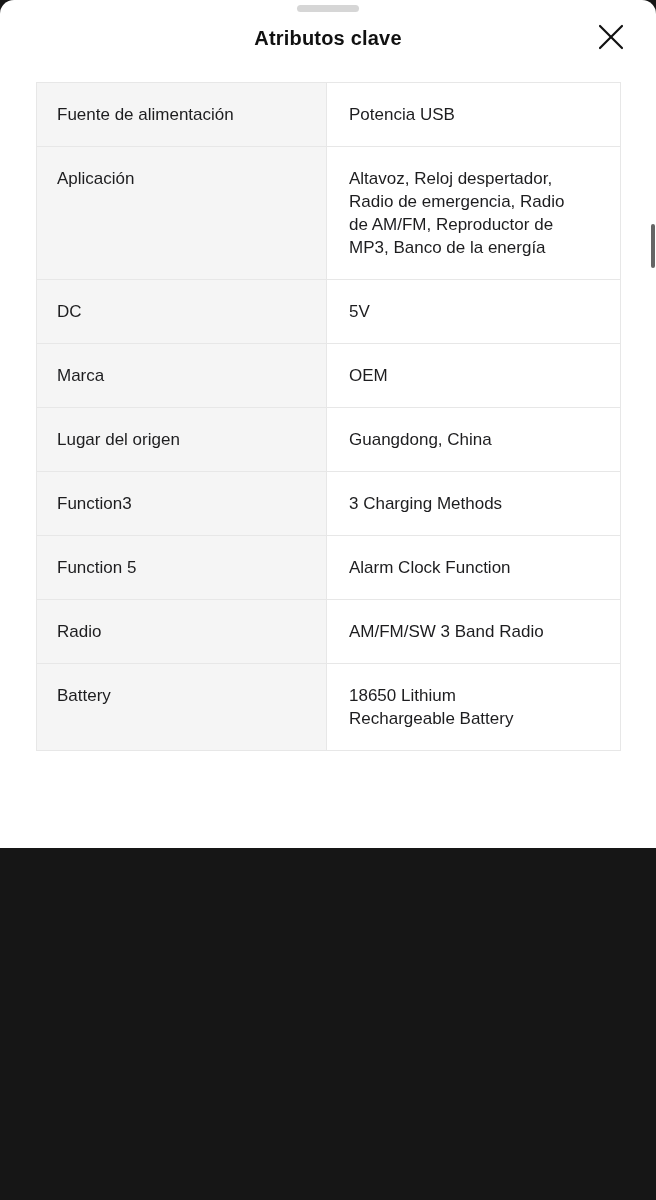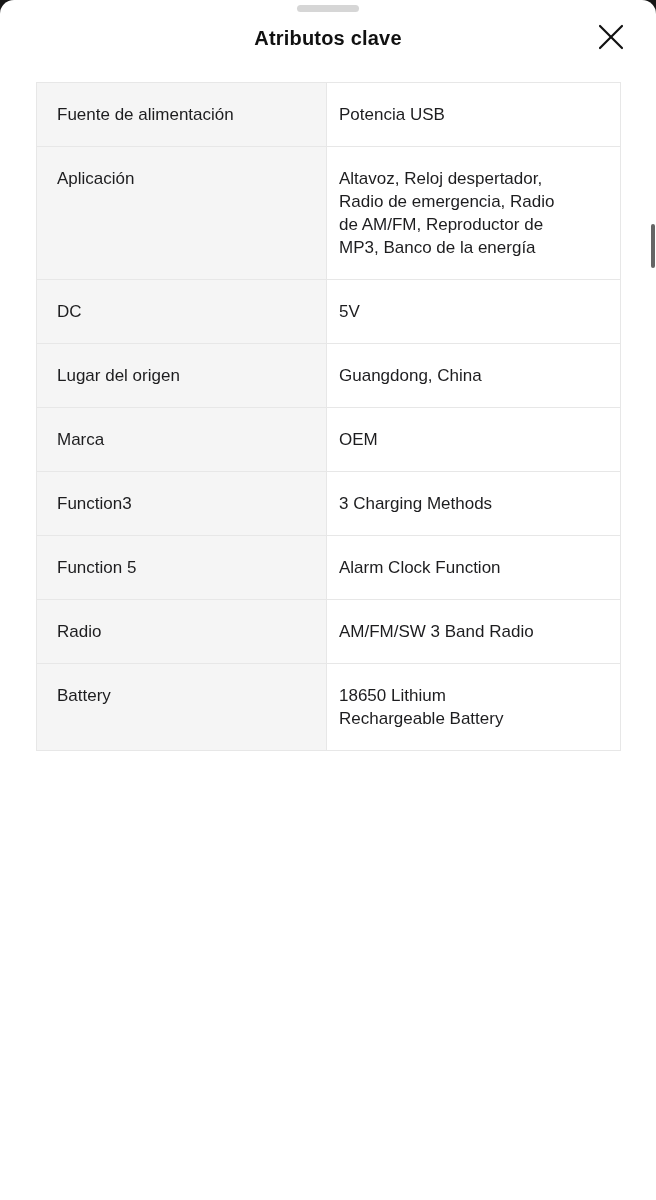--- a/index.html
+++ b/index.html
@@ -14,21 +14,21 @@
   }
   *{box-sizing:border-box;margin:0;padding:0;}
   html,body{width:656px;height:1200px;overflow:hidden;}
   body{
     background:var(--backdrop);
     font-family:"Liberation Sans", sans-serif;
     color:var(--text);
   }
   .sheet{
     position:relative;
-    width:656px;height:1200px;
+    width:656px;height:848px;
     background:var(--sheet-bg);
     border-radius:14px 14px 0 0;
     overflow:hidden;
   }
   .drag-handle{
     position:absolute;top:5px;left:50%;
     width:62px;height:7px;margin-left:-31px;
     background:var(--handle);
     border-radius:4px;
     border:none;cursor:grab;
@@ -66,21 +66,21 @@
     line-height:23px;
     padding:20px;
     font-weight:400;
     color:var(--text);
   }
   .attr-table td.label-cell{
     background:var(--label-cell-bg);
   }
   .attr-table td.value-cell{
     background:var(--sheet-bg);
-    padding:20px 20px 20px 12px;
+    padding:20px 20px 20px 22px;
     white-space:pre-line;
   }
   .scroll-thumb{
     position:absolute;
     top:224px;right:1px;
     width:4px;height:44px;
     background:var(--scrollbar);
     border-radius:2px;
     opacity:.85;
   }
@@ -119,26 +119,26 @@
         <td class="value-cell">Altavoz, Reloj despertador,
 Radio de emergencia, Radio
 de AM/FM, Reproductor de
 MP3, Banco de la energía</td>
       </tr>
       <tr>
         <td class="label-cell">DC</td>
         <td class="value-cell">5V</td>
       </tr>
       <tr>
+        <td class="label-cell">Marca</td>
+        <td class="value-cell">OEM</td>
+      </tr>
+      <tr>
         <td class="label-cell">Lugar del origen</td>
         <td class="value-cell">Guangdong, China</td>
-      </tr>
-      <tr>
-        <td class="label-cell">Marca</td>
-        <td class="value-cell">OEM</td>
       </tr>
       <tr>
         <td class="label-cell">Function3</td>
         <td class="value-cell">3 Charging Methods</td>
       </tr>
       <tr>
         <td class="label-cell">Function 5</td>
         <td class="value-cell">Alarm Clock Function</td>
       </tr>
       <tr>

